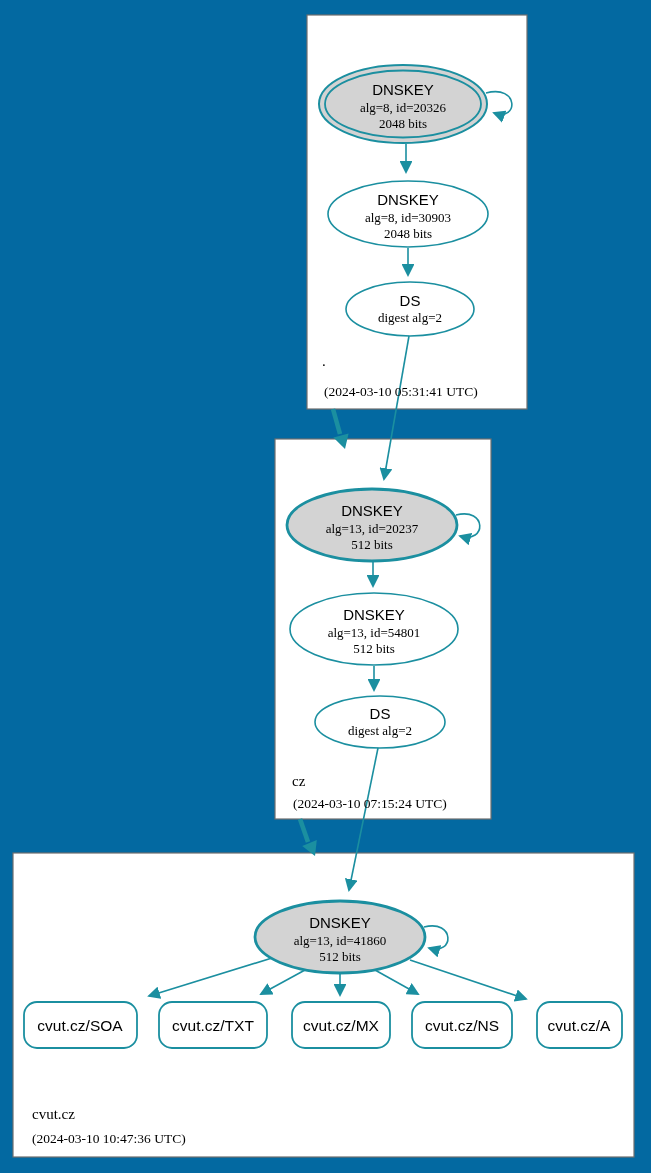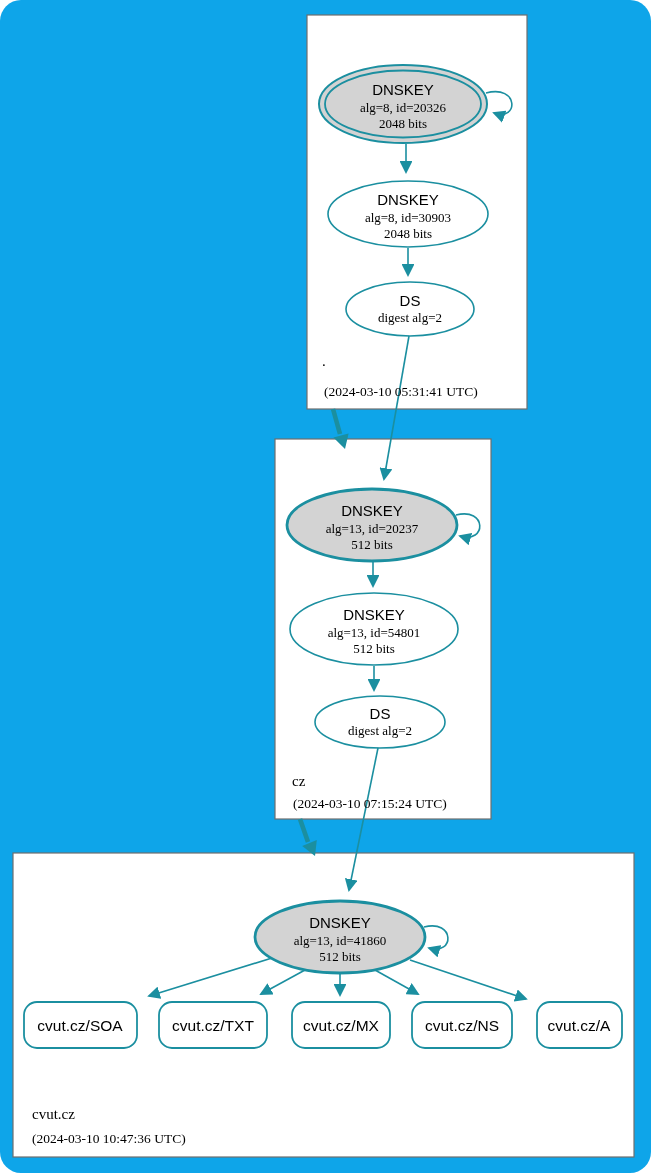--- a/index.html
+++ b/index.html
@@ -1,16 +1,16 @@
 <!DOCTYPE html>
 <html><head>
 <meta charset="utf-8">
 <style>
   html,body{margin:0;padding:0;background:#ffffff;}
-  .stage{position:relative;width:651px;height:1173px;background:#0ea5e9;overflow:hidden;border-radius:21px;}
+  .stage{position:relative;width:651px;height:1173px;background:#0369a1;overflow:hidden;}
   svg{display:block;}
   text{fill:#000000;}
   .t-sans{font-family:"Liberation Sans","DejaVu Sans",sans-serif;}
   .t-serif{font-family:"Liberation Serif","DejaVu Serif",serif;}
   .t-title{font-size:15px;}
   .t-detail{font-size:13px;}
   .t-rrset{font-size:15.5px;}
   .t-zone{font-size:15px;}
   .t-ts{font-size:13.5px;}
   .zone-rect{fill:#ffffff;stroke:#6e6e6e;stroke-width:1.2;}

